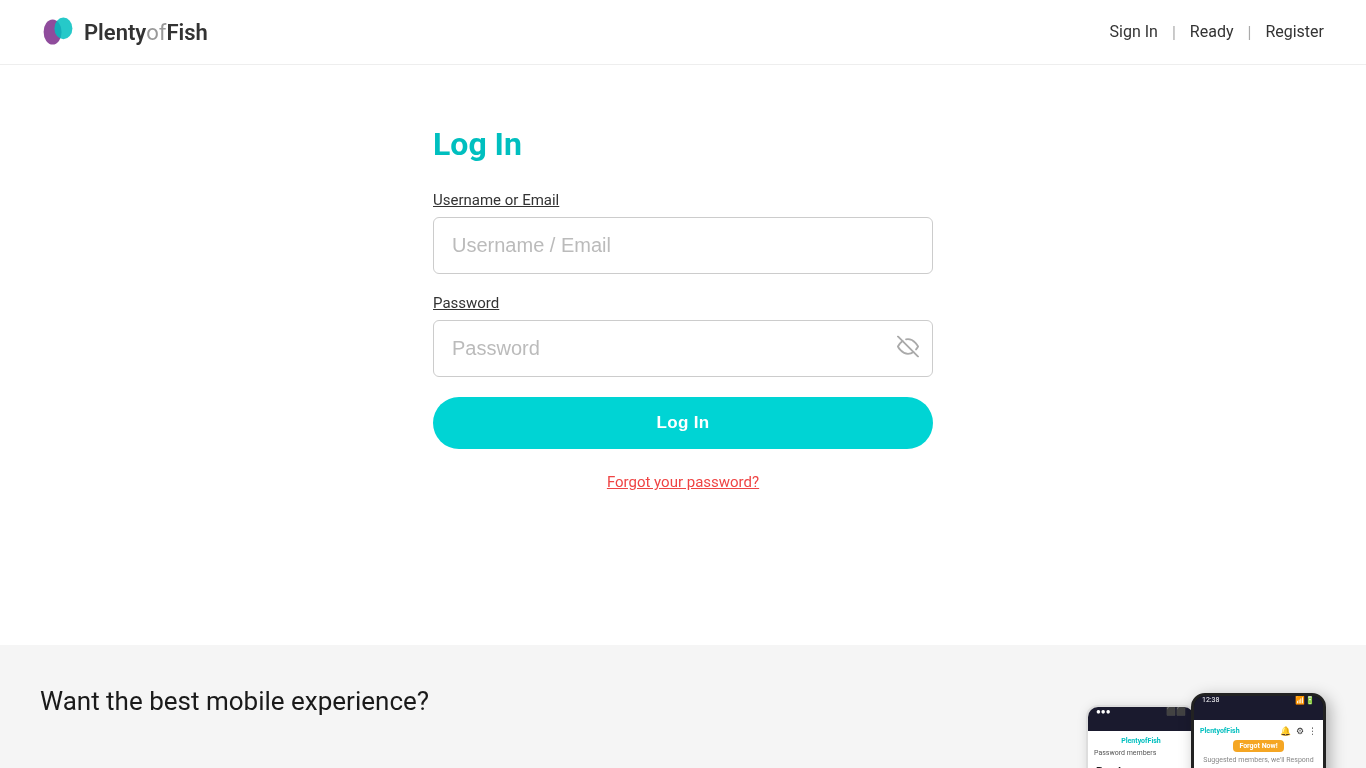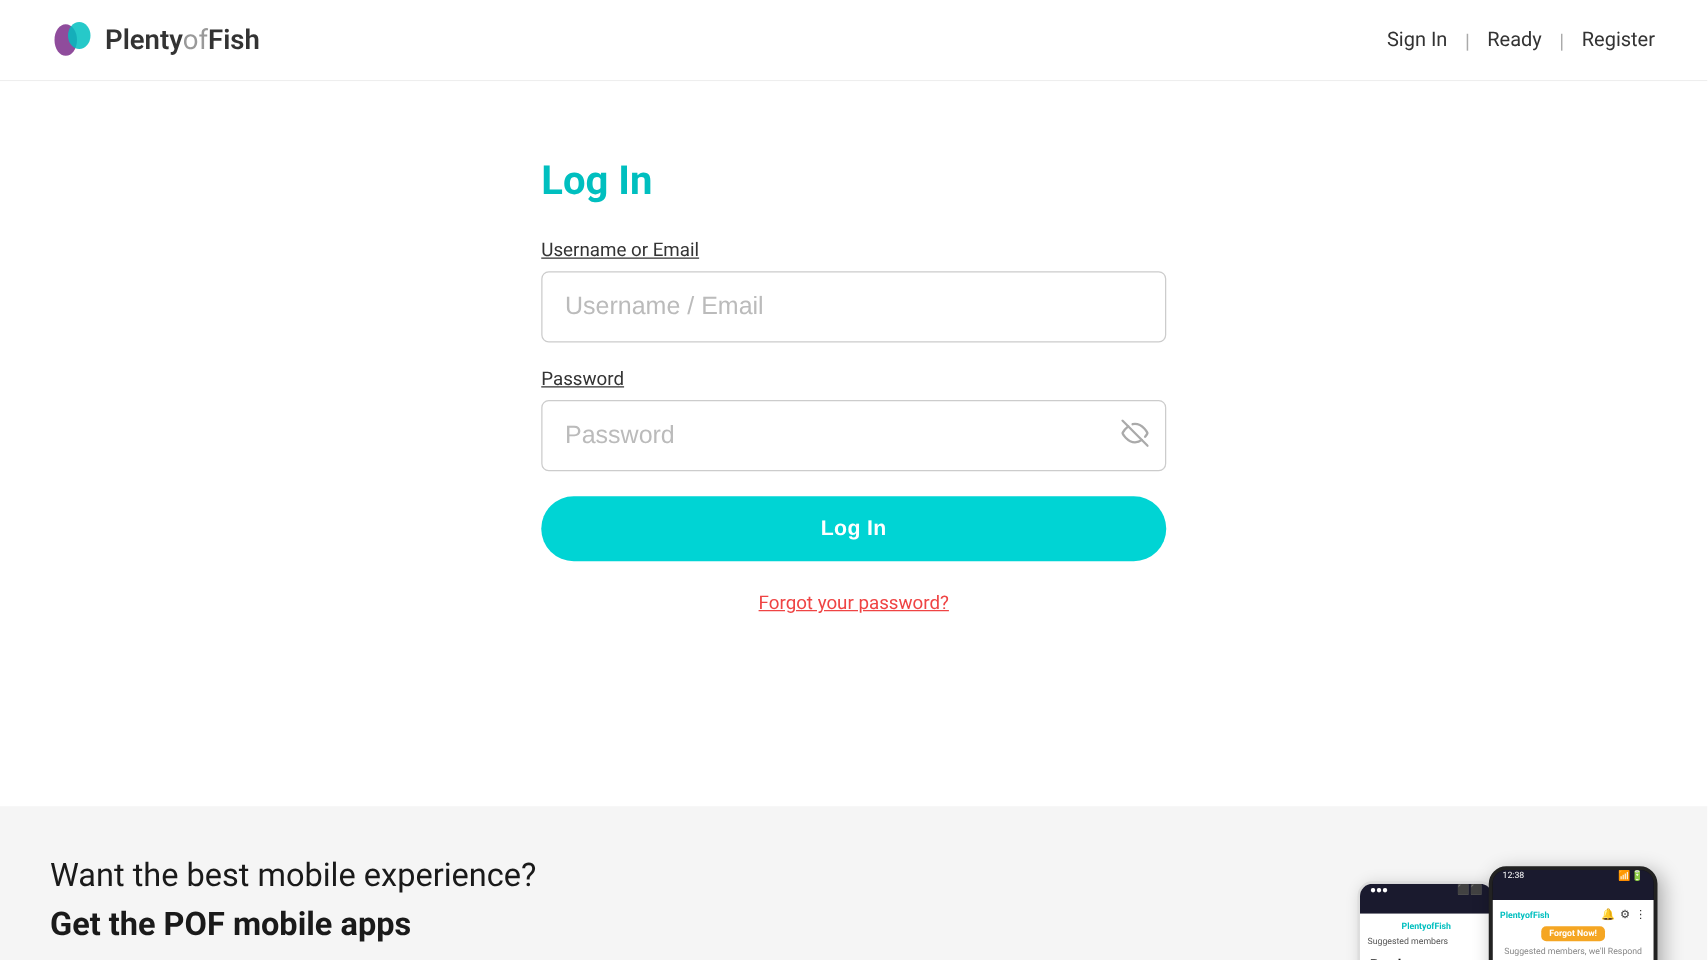--- a/index.html
+++ b/index.html
@@ -278,34 +278,33 @@
 
     <button class="login-button">Log In</button>
 
     <a class="forgot-link">Forgot your password?</a>
   </div>
 </main>
 
 <section class="footer-section">
   <div class="footer-left">
     <p class="footer-headline">Want the best mobile experience?</p>
-    <p class="footer-subheadline">Get the POF mobile apps</p>
 
   </div>
 
   <div class="footer-right">
 
     <div class="phone-mockup-white">
       <div class="phone-header-bar">
         <span>●●●</span>
           <span>⬛⬛</span>
       </div>
       <div class="phone-body">
         <div class="pof-mini-logo">PlentyofFish</div>
-        <div style="font-size:7px;color:#555;margin-bottom:4px;text-align:left;width:100%">Suggested members</div>
+        <div style="font-size:7px;color:#555;margin-bottom:4px;text-align:left;width:100%">Password members</div>
         <div class="ready-text">Ready<br>to dive</div>
       </div>
     </div>
 
     <div class="phone-mockup-black">
       <div class="phone-header-bar">
         <span style="color:#fff;font-size:7px">12:38</span>
         <span style="color:#fff;font-size:8px">📶🔋</span>
       </div>
       <div class="phone-body">

